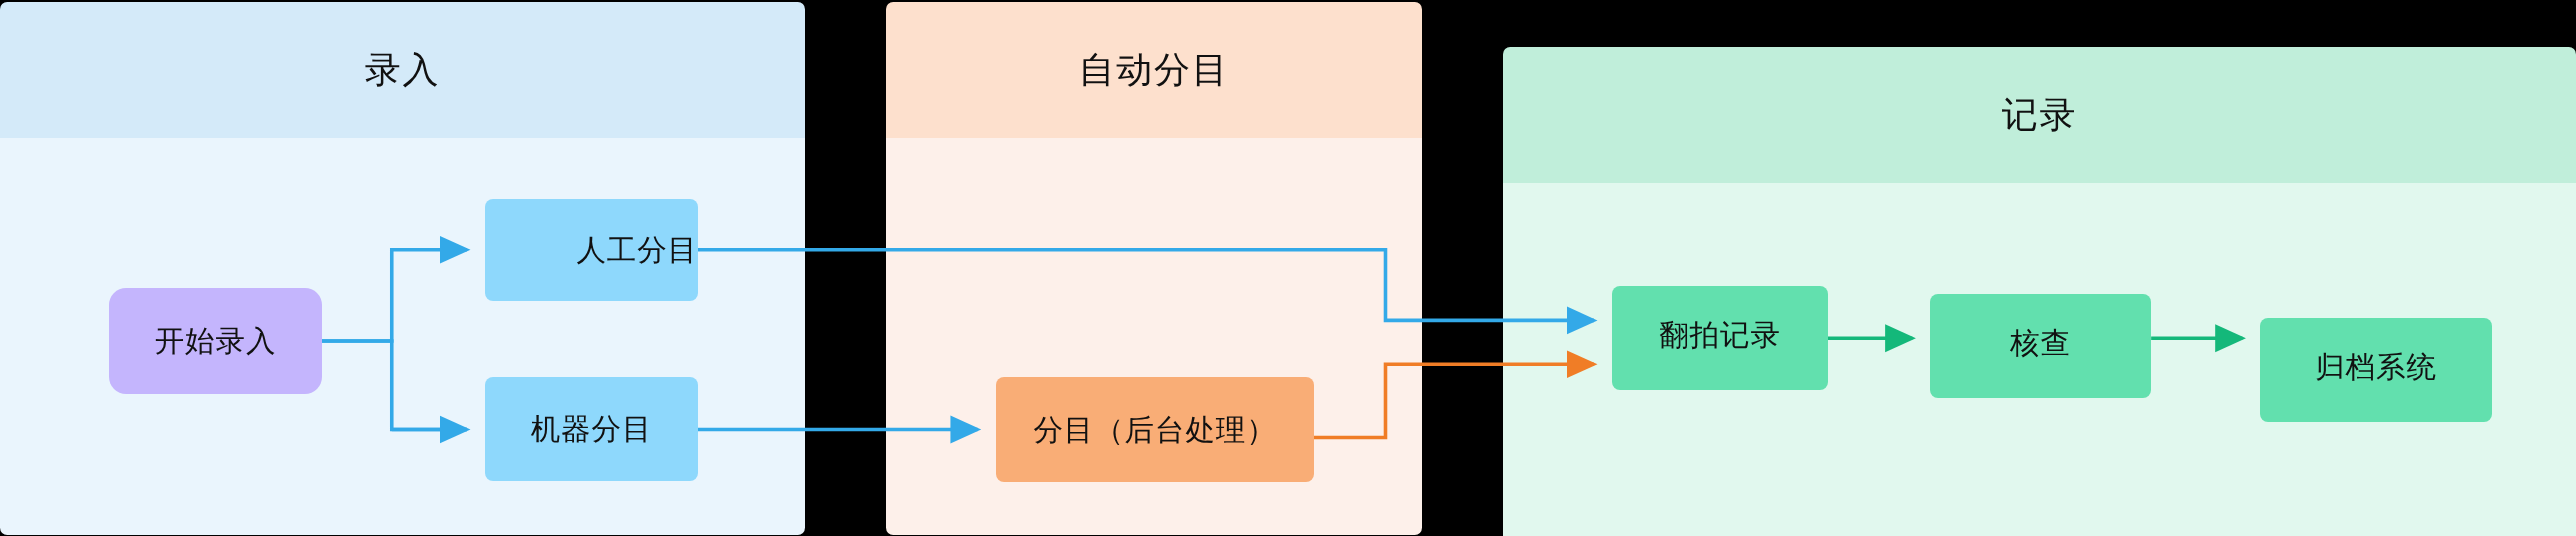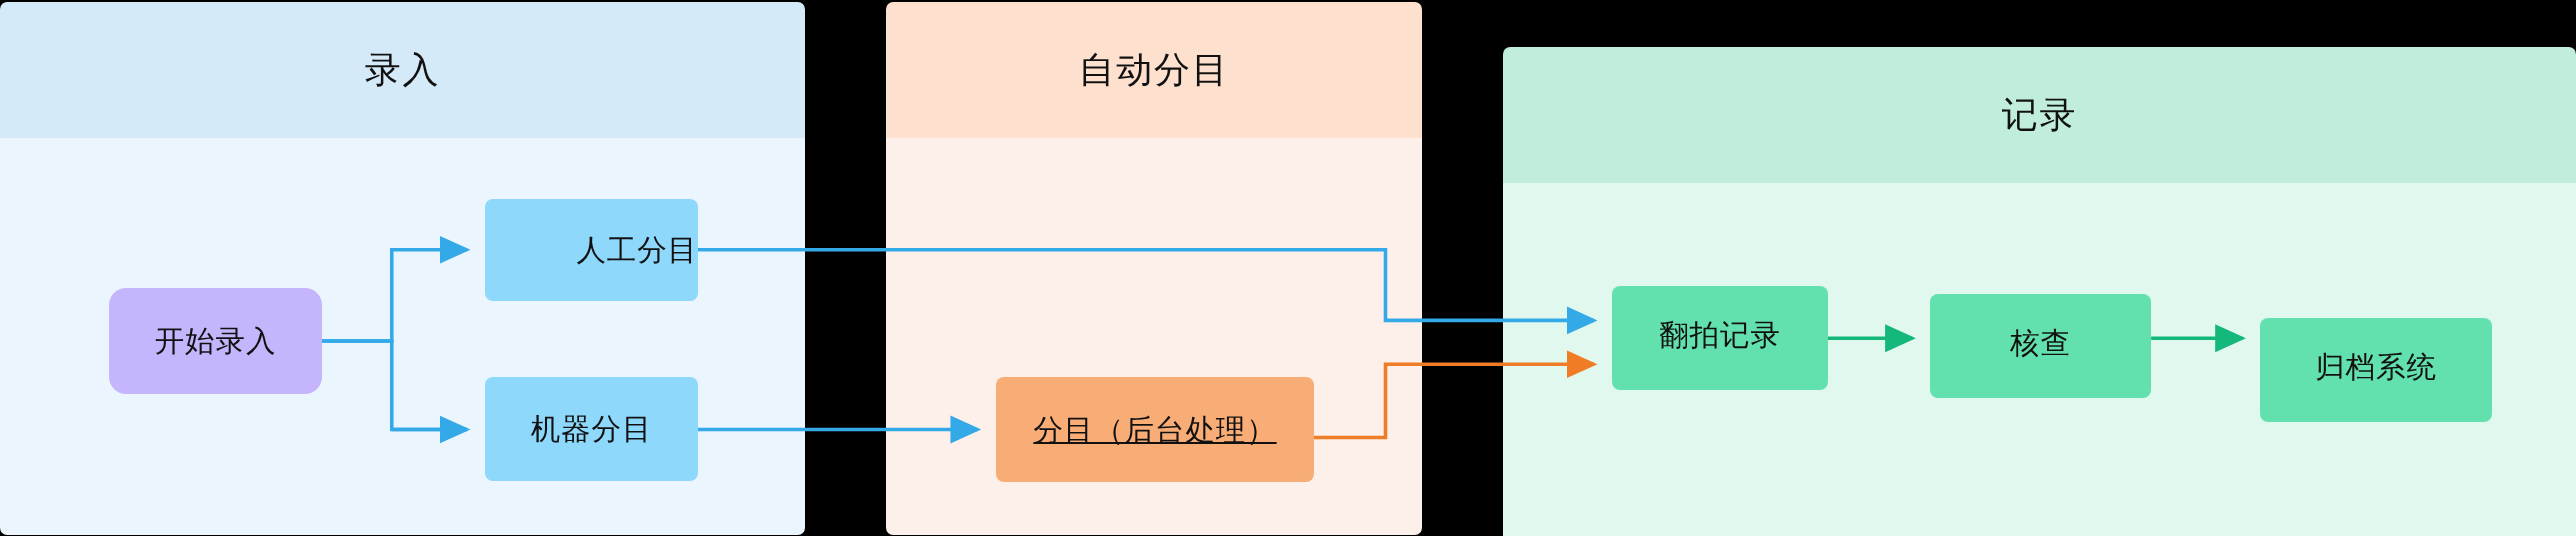--- a/index.html
+++ b/index.html
@@ -73,21 +73,21 @@
     border-radius: 8px;
     box-sizing: border-box;
     color: #111111;
     font-size: 29.5px;
     letter-spacing: 0.9px;
     text-align: center;
     line-height: 1.15;
     z-index: 6;
   }
   .node.blue   { background: #8ed8fc; }
-  .node.orange { background: #f9ad76; text-decoration: underline; }
+  .node.orange { background: #f9ad76; }
   .node.green  { background: #62e0ae; font-family: Liberation Mono, monospace; }
 
   #node-start   { left: 109px;  top: 288px; width: 213px; height: 106px; }
   #node-manual  { left: 485px;  top: 199px; width: 213px; height: 102px; justify-content: flex-end; }
   #node-machine { left: 485px;  top: 377px; width: 213px; height: 104px; }
   #node-backend { left: 996px; top: 377px; width: 318px; height: 105px; }
   #node-rephoto { left: 1612px; top: 286px; width: 216px; height: 104px; }
   #node-verify  { left: 1930px; top: 286px; width: 221px; height: 104px; }
   #node-archive { left: 2260px; top: 270px; width: 232px; height: 104px; margin-top: 48px; }
 

